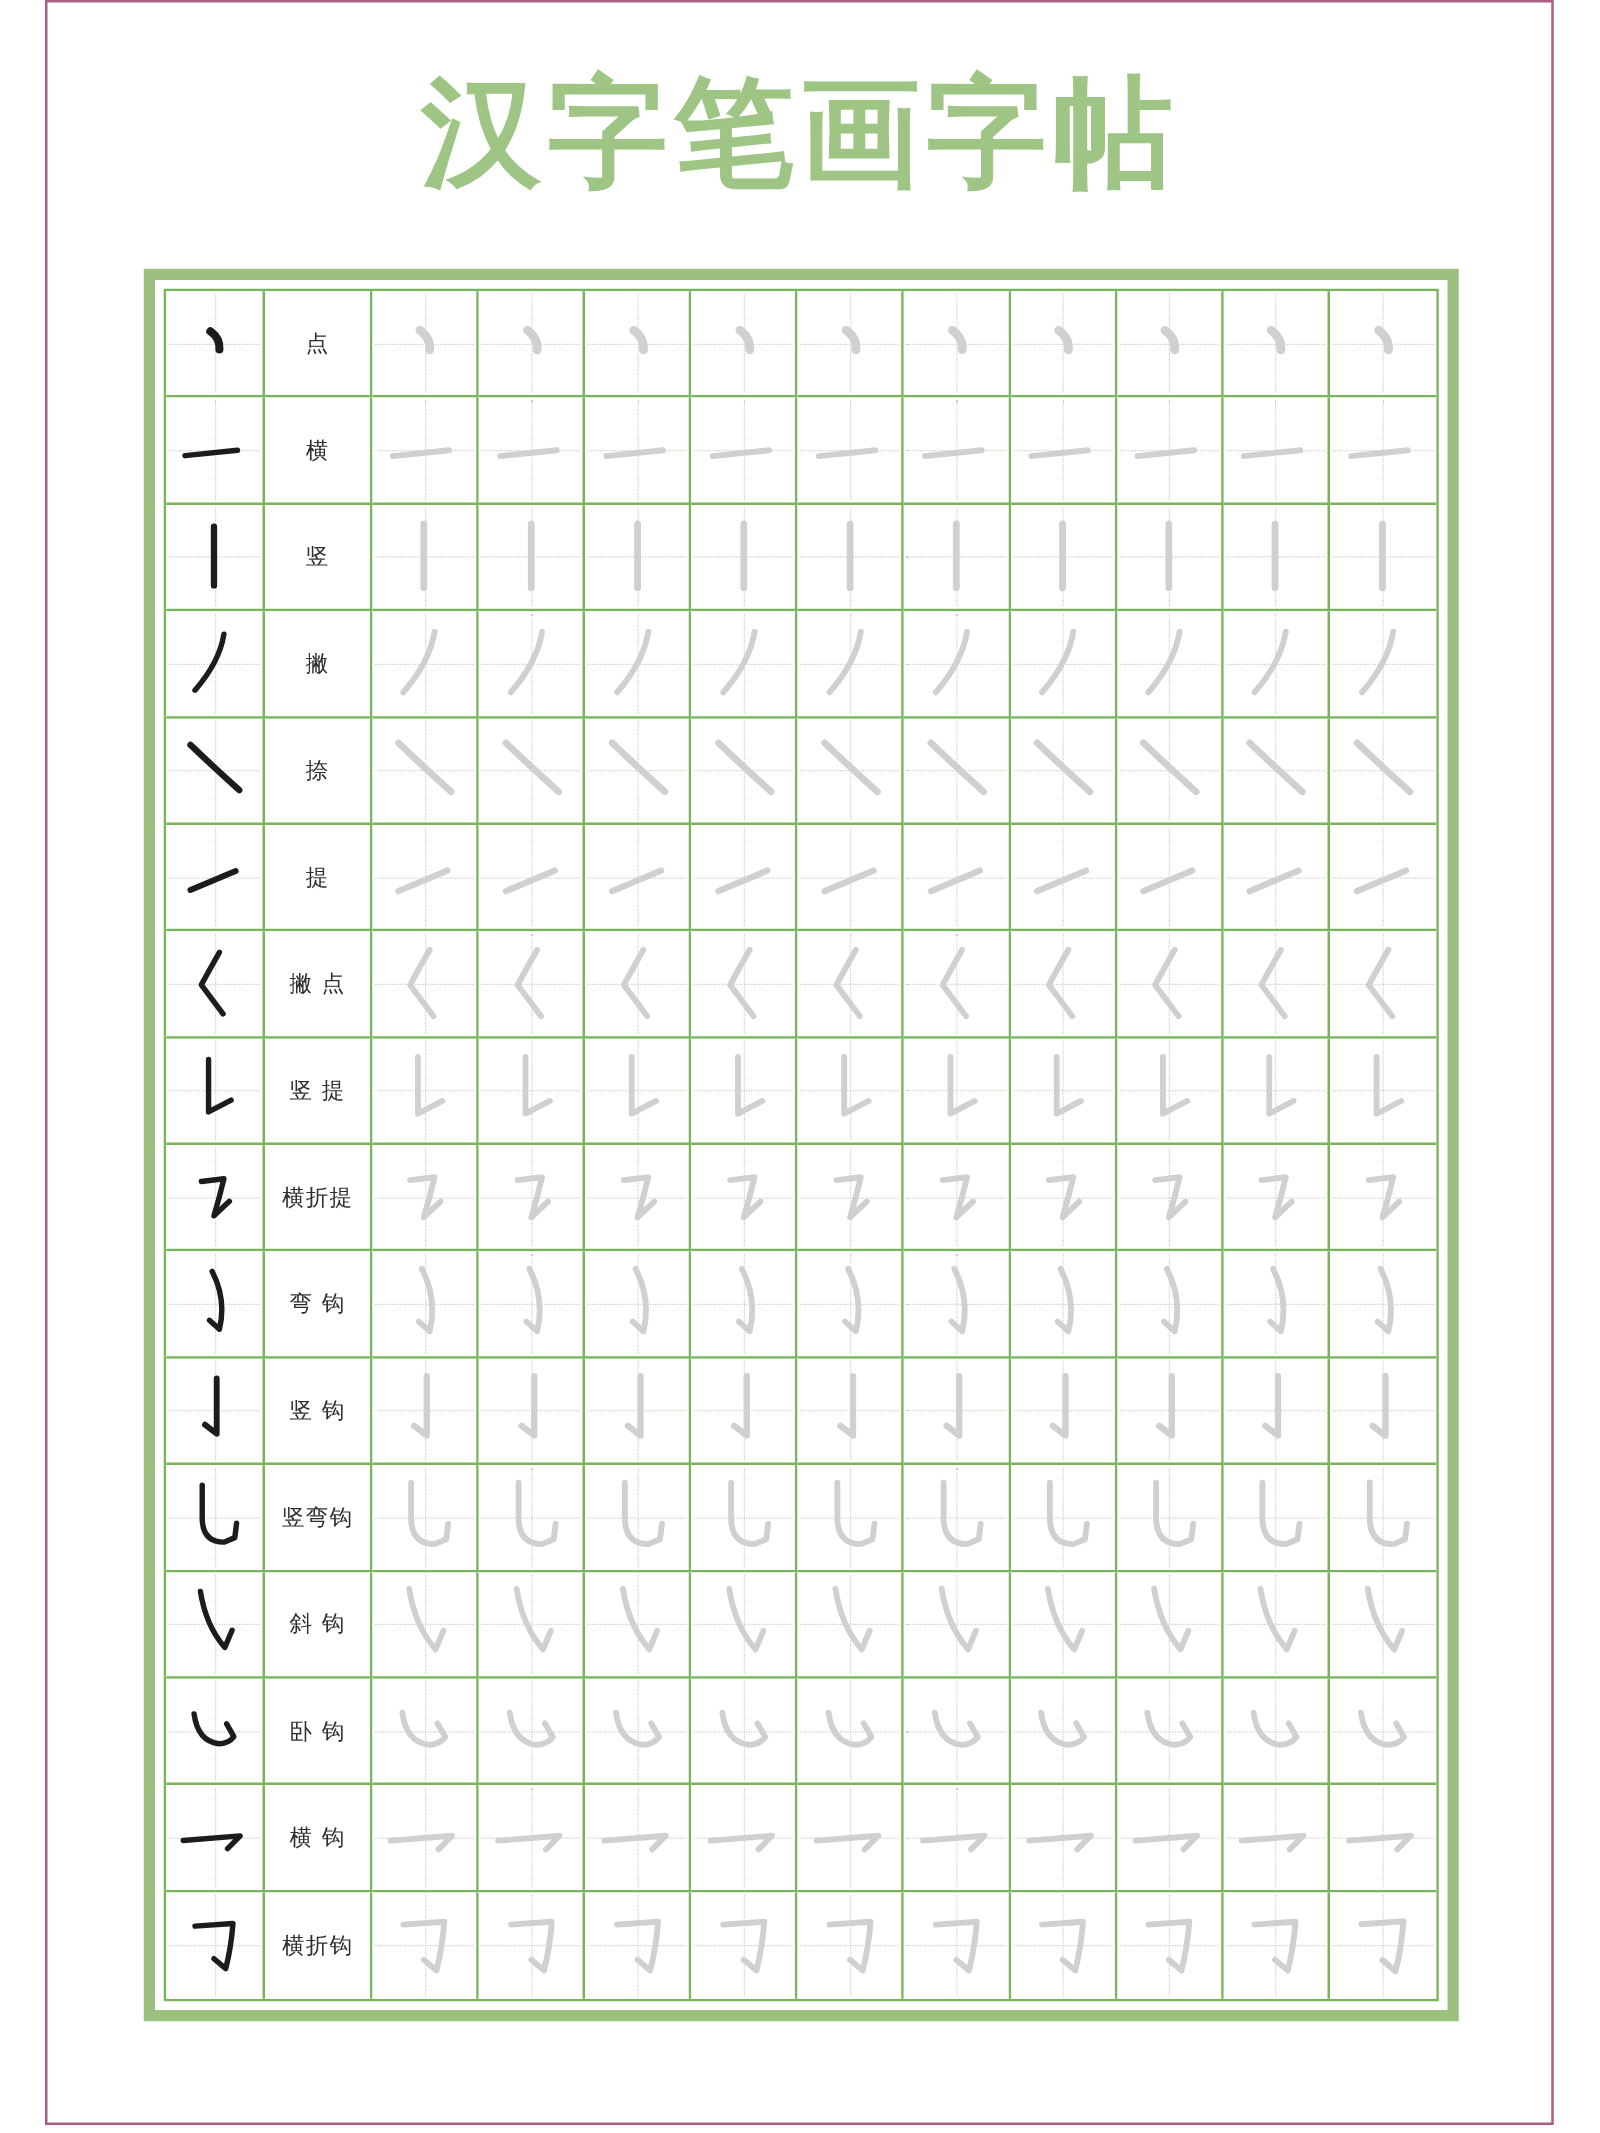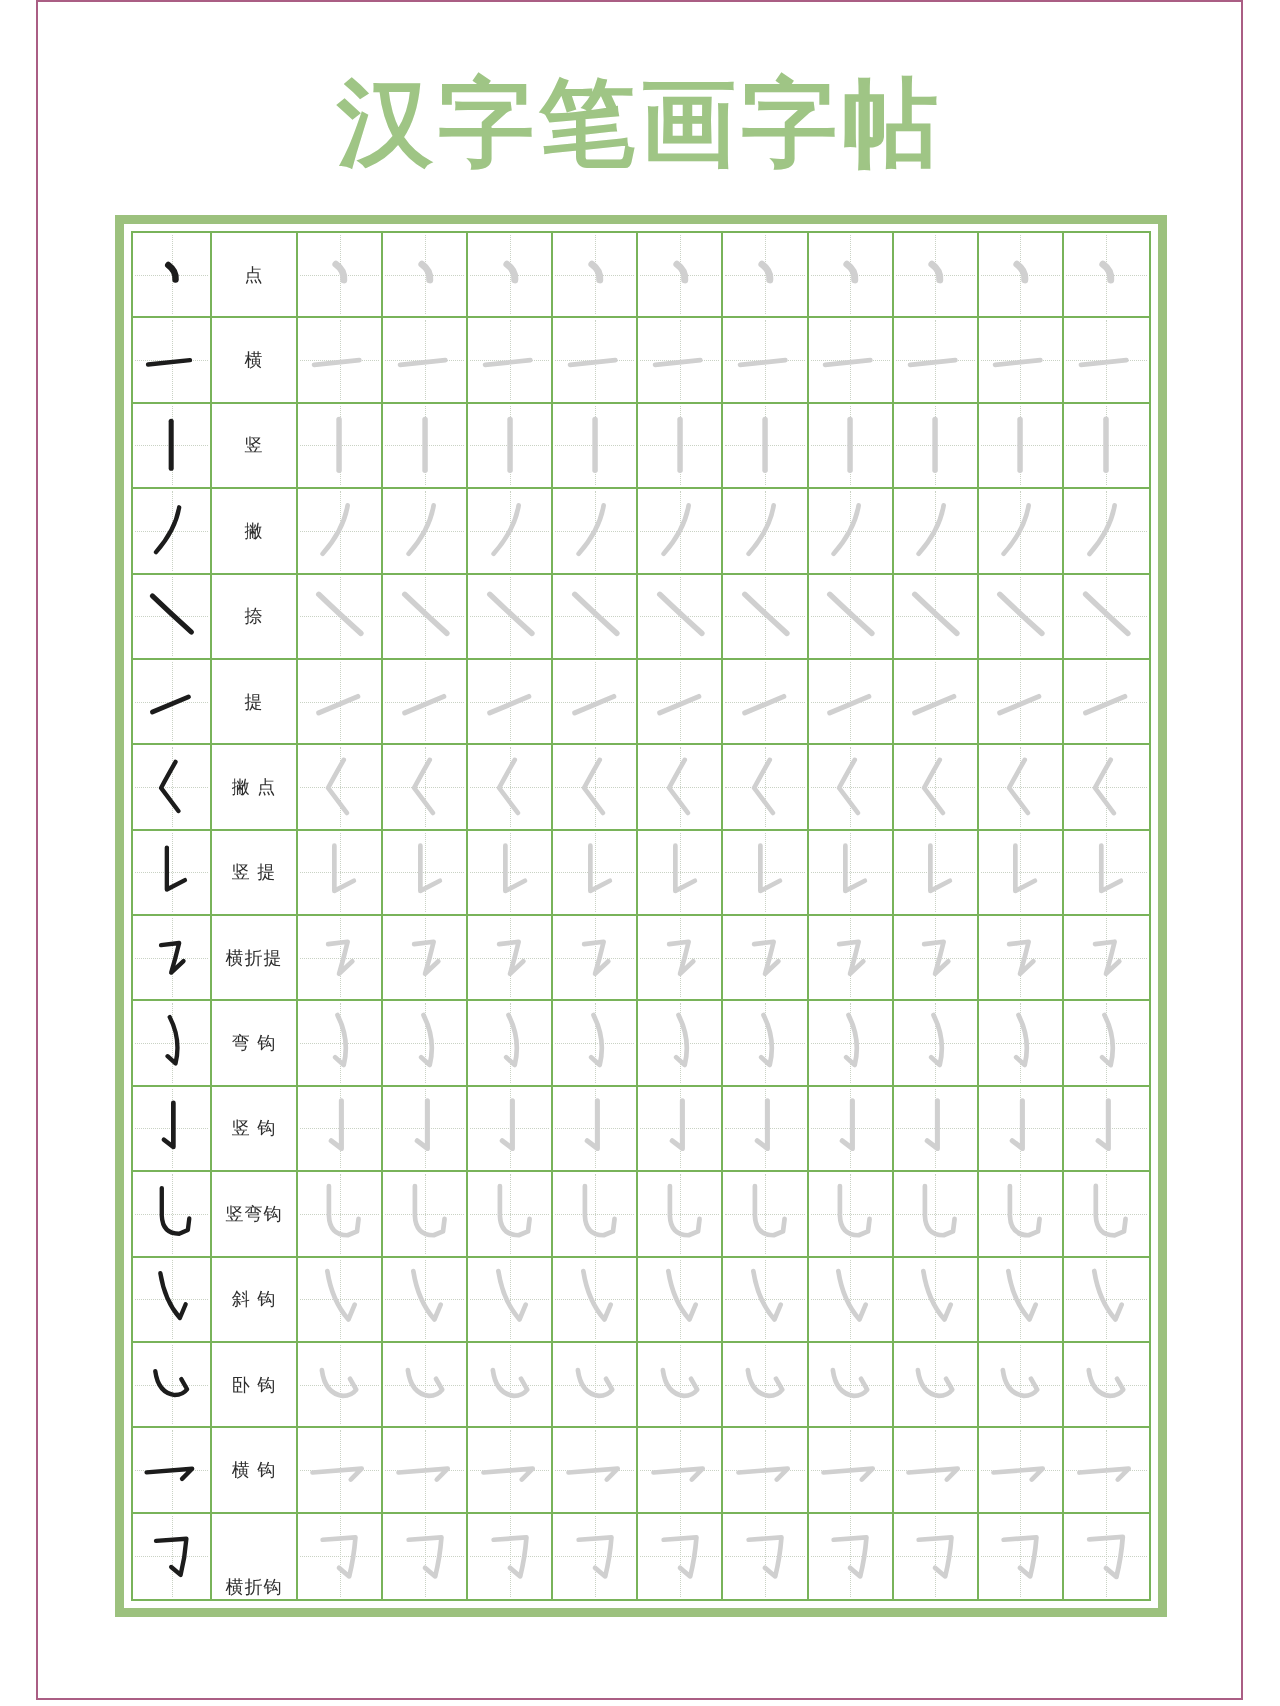--- a/index.html
+++ b/index.html
@@ -8,44 +8,43 @@
     font-family:"DejaVu Sans",sans-serif;overflow:hidden;
   }
   
   .page-border{
     position:absolute;left:36px;top:0;width:1207px;height:1700px;
     border:2px solid var(--pink);box-sizing:border-box;pointer-events:none;
   }
   
   .title{
     position:absolute;top:52px;left:0;right:0;text-align:center;
-    font-family:Liberation Sans, sans-serif;font-weight:bold;
+    font-family:Liberation Serif, serif;font-weight:bold;
     font-size:96px;line-height:1.15;letter-spacing:5px;color:var(--title);
     white-space:nowrap;
-    margin-top:16px;
   }
   
   .copybook-frame{
     position:absolute;left:115px;top:215px;width:1052px;height:1402px;
     border:9px solid var(--frame);box-sizing:border-box;padding:7px;background:#fff;
   }
   .stroke-table{
     width:100%;height:100%;box-sizing:border-box;background:#fff;
     border:2px solid var(--grid);
     display:grid;
     grid-template-columns:79px 86px repeat(10,1fr);
     grid-template-rows:repeat(16,1fr);
   }
   .cell{
     position:relative;box-sizing:border-box;
     border-right:2px solid var(--grid);border-bottom:2px solid var(--grid);
     background:#fff;
   }
   .cell.last-col{border-right:none;}
-  .cell.last-row{border-bottom:none;align-items:flex-end;}
+  .cell.last-row{border-bottom:none;}
   
   .guide::before{
     content:"";position:absolute;top:2px;bottom:2px;left:50%;width:0;
     border-left:1px dotted var(--dash);
   }
   .guide::after{
     content:"";position:absolute;left:2px;right:2px;top:50%;height:0;
     border-top:1px dotted var(--dash);
   }
   .cell svg{position:absolute;left:3%;top:3%;width:94%;height:94%;z-index:2;}

